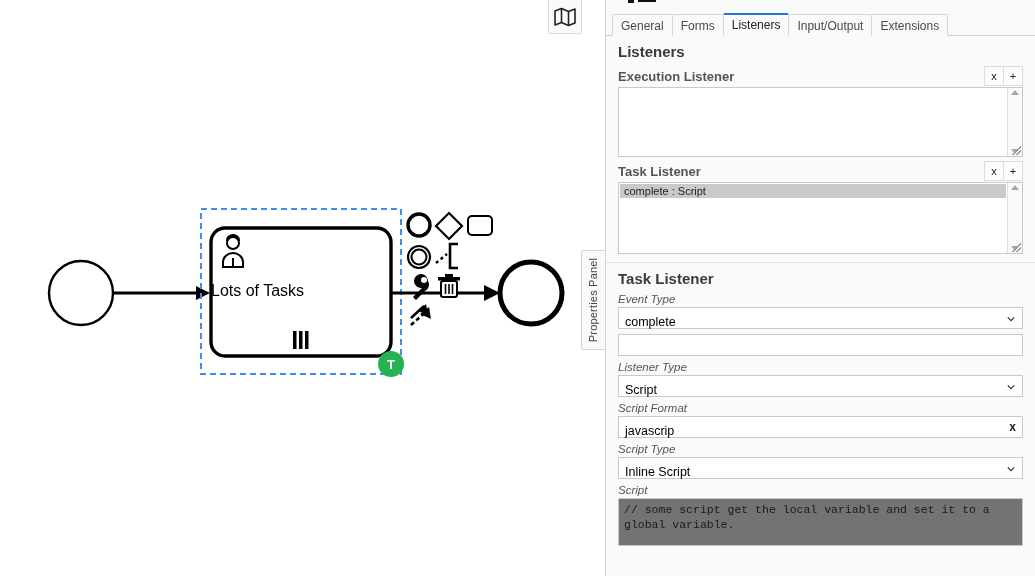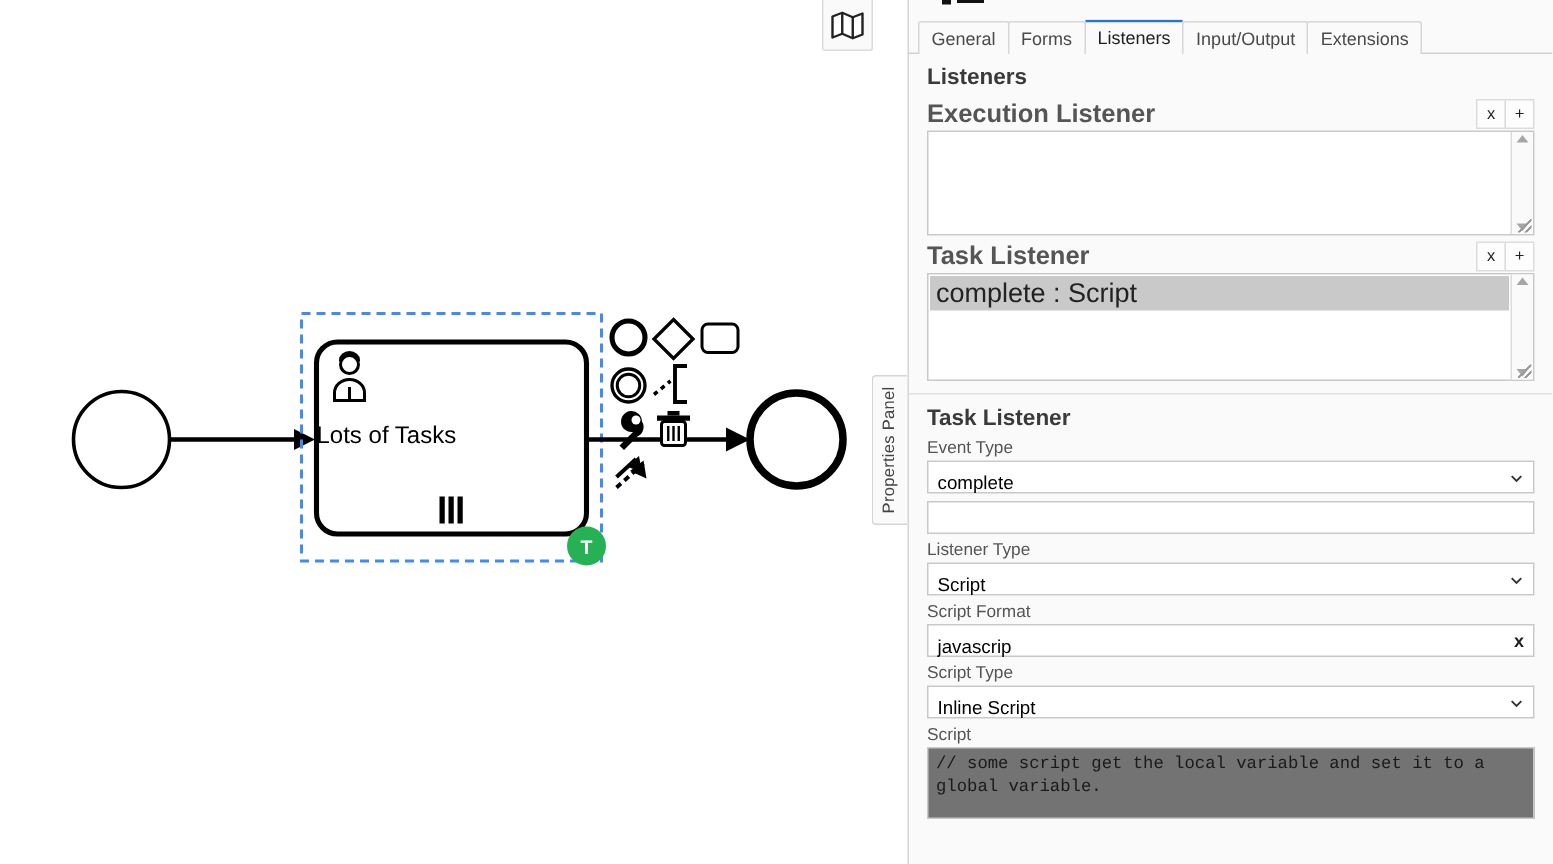--- a/index.html
+++ b/index.html
@@ -62,36 +62,36 @@
   
   .section-title{
     font-size:15px;font-weight:bold;color:#3a3a3a;
     padding:7px 12px 6px 12px;
   }
   .panel-body{padding:0 12px;}
   .field-row{
     display:flex;align-items:center;justify-content:space-between;
     height:20px;
   }
-  .field-label{font-size:17px;color:#555;font-weight:bold;}
-  .lbl{font-size:11.5px;color:#555;display:block;margin-bottom:2px;}
+  .field-label{font-size:13px;color:#555;font-weight:bold;}
+  .lbl{font-size:11.5px;color:#555;display:block;margin-bottom:2px;font-style:italic;}
   .mini-btns{display:flex;}
   .mini-btn{
     width:20px;height:20px;border:1px solid #dcdcdc;background:#fdfdfd;
     display:flex;align-items:center;justify-content:center;
     font-size:11px;color:#222;margin-left:-1px;box-sizing:border-box;
   }
   .listbox{
     position:relative;width:100%;background:#fff;border:1px solid #c9c9c9;
     box-sizing:border-box;margin-top:1px;
   }
   .listbox.exec{height:70px;}
   .listbox.task{height:72px;}
   .list-option{
-    background:#c9c9c9;color:#222;font-size:18px;
+    background:#c9c9c9;color:#222;font-size:11px;
     padding:1px 4px;margin:1px 16px 0 1px;
   }
   .sbar{
     position:absolute;right:0;top:0;width:15px;height:100%;
     background:#fafafa;border-left:1px solid #dcdcdc;box-sizing:border-box;
     display:flex;flex-direction:column;justify-content:space-between;align-items:center;
     padding:2px 0;
   }
   .arr{width:0;height:0;border-left:4px solid transparent;border-right:4px solid transparent;}
   .arr.up{border-bottom:5px solid #a6a6a6;}

